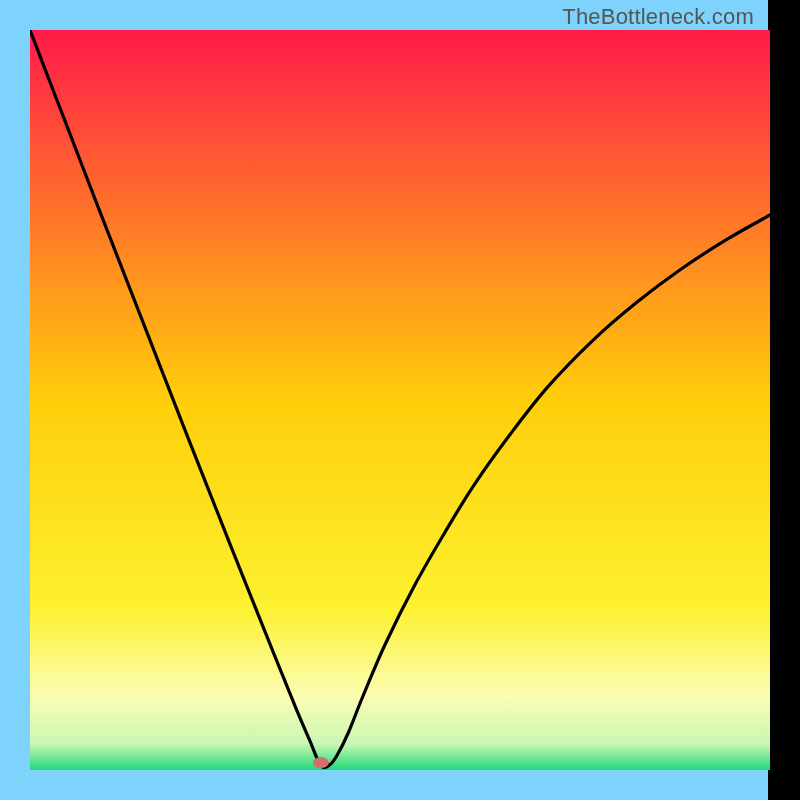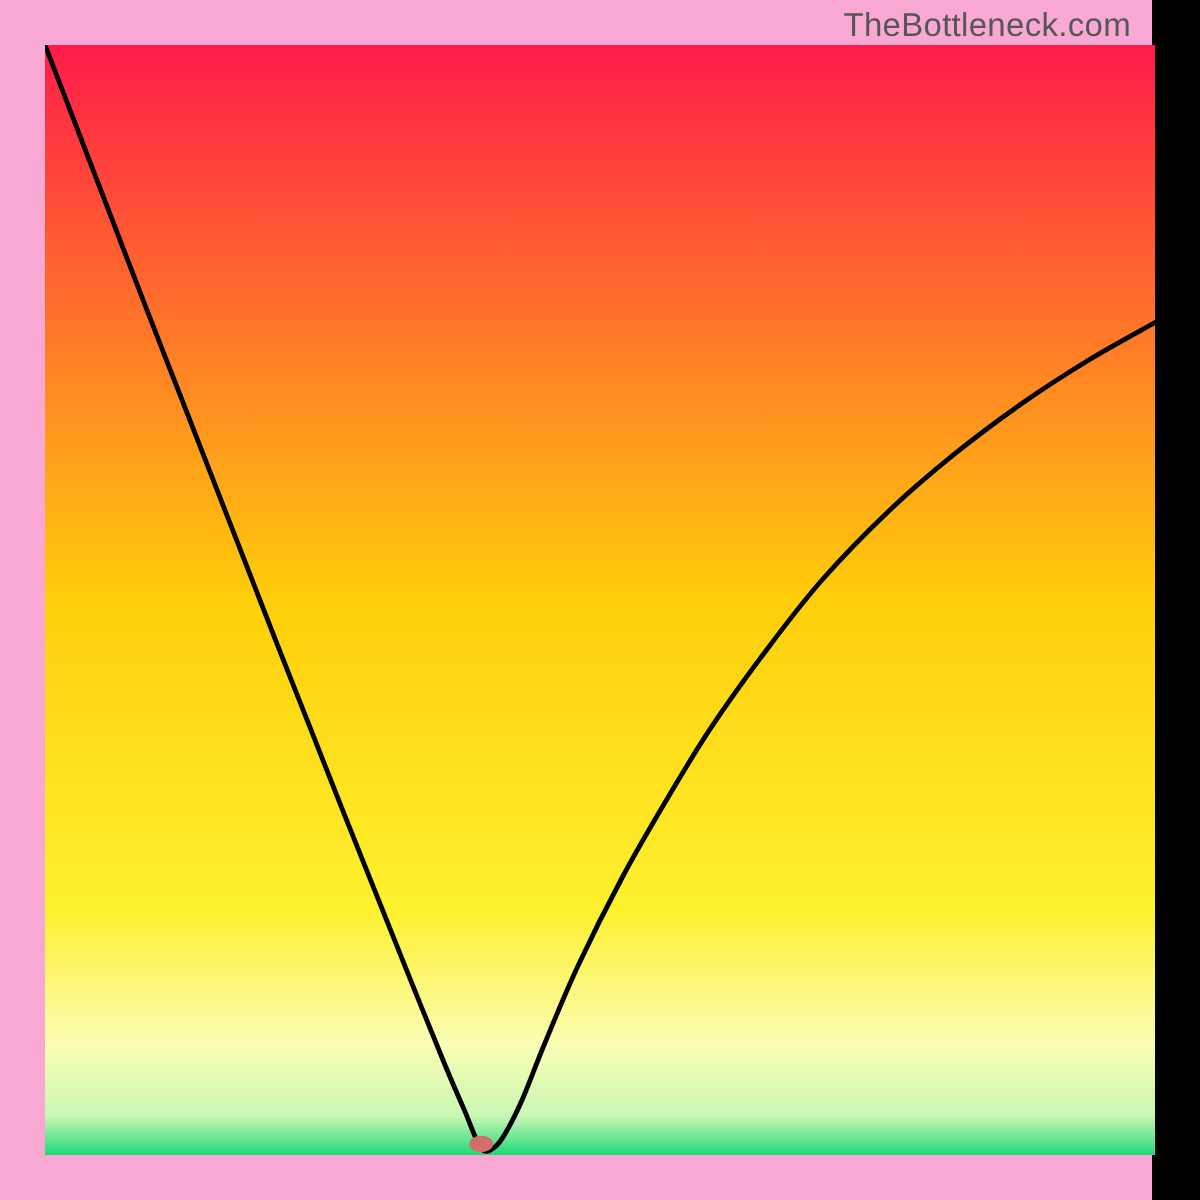--- a/index.html
+++ b/index.html
@@ -7,21 +7,21 @@
     padding: 0;
     width: 800px;
     height: 800px;
     background: #000000;
     overflow: hidden;
   }
   .frame {
     position: relative;
     width: 768px;
     height: 800px;
-    background: #f9a8d4;
+    background: #7dd3fc;
   }
   .watermark {
     position: absolute;
     top: 4px;
     right: 14px;
     font-family: Arial, Helvetica, sans-serif;
     font-size: 22px;
     color: #565656;
     letter-spacing: 0.2px;
     user-select: none;

